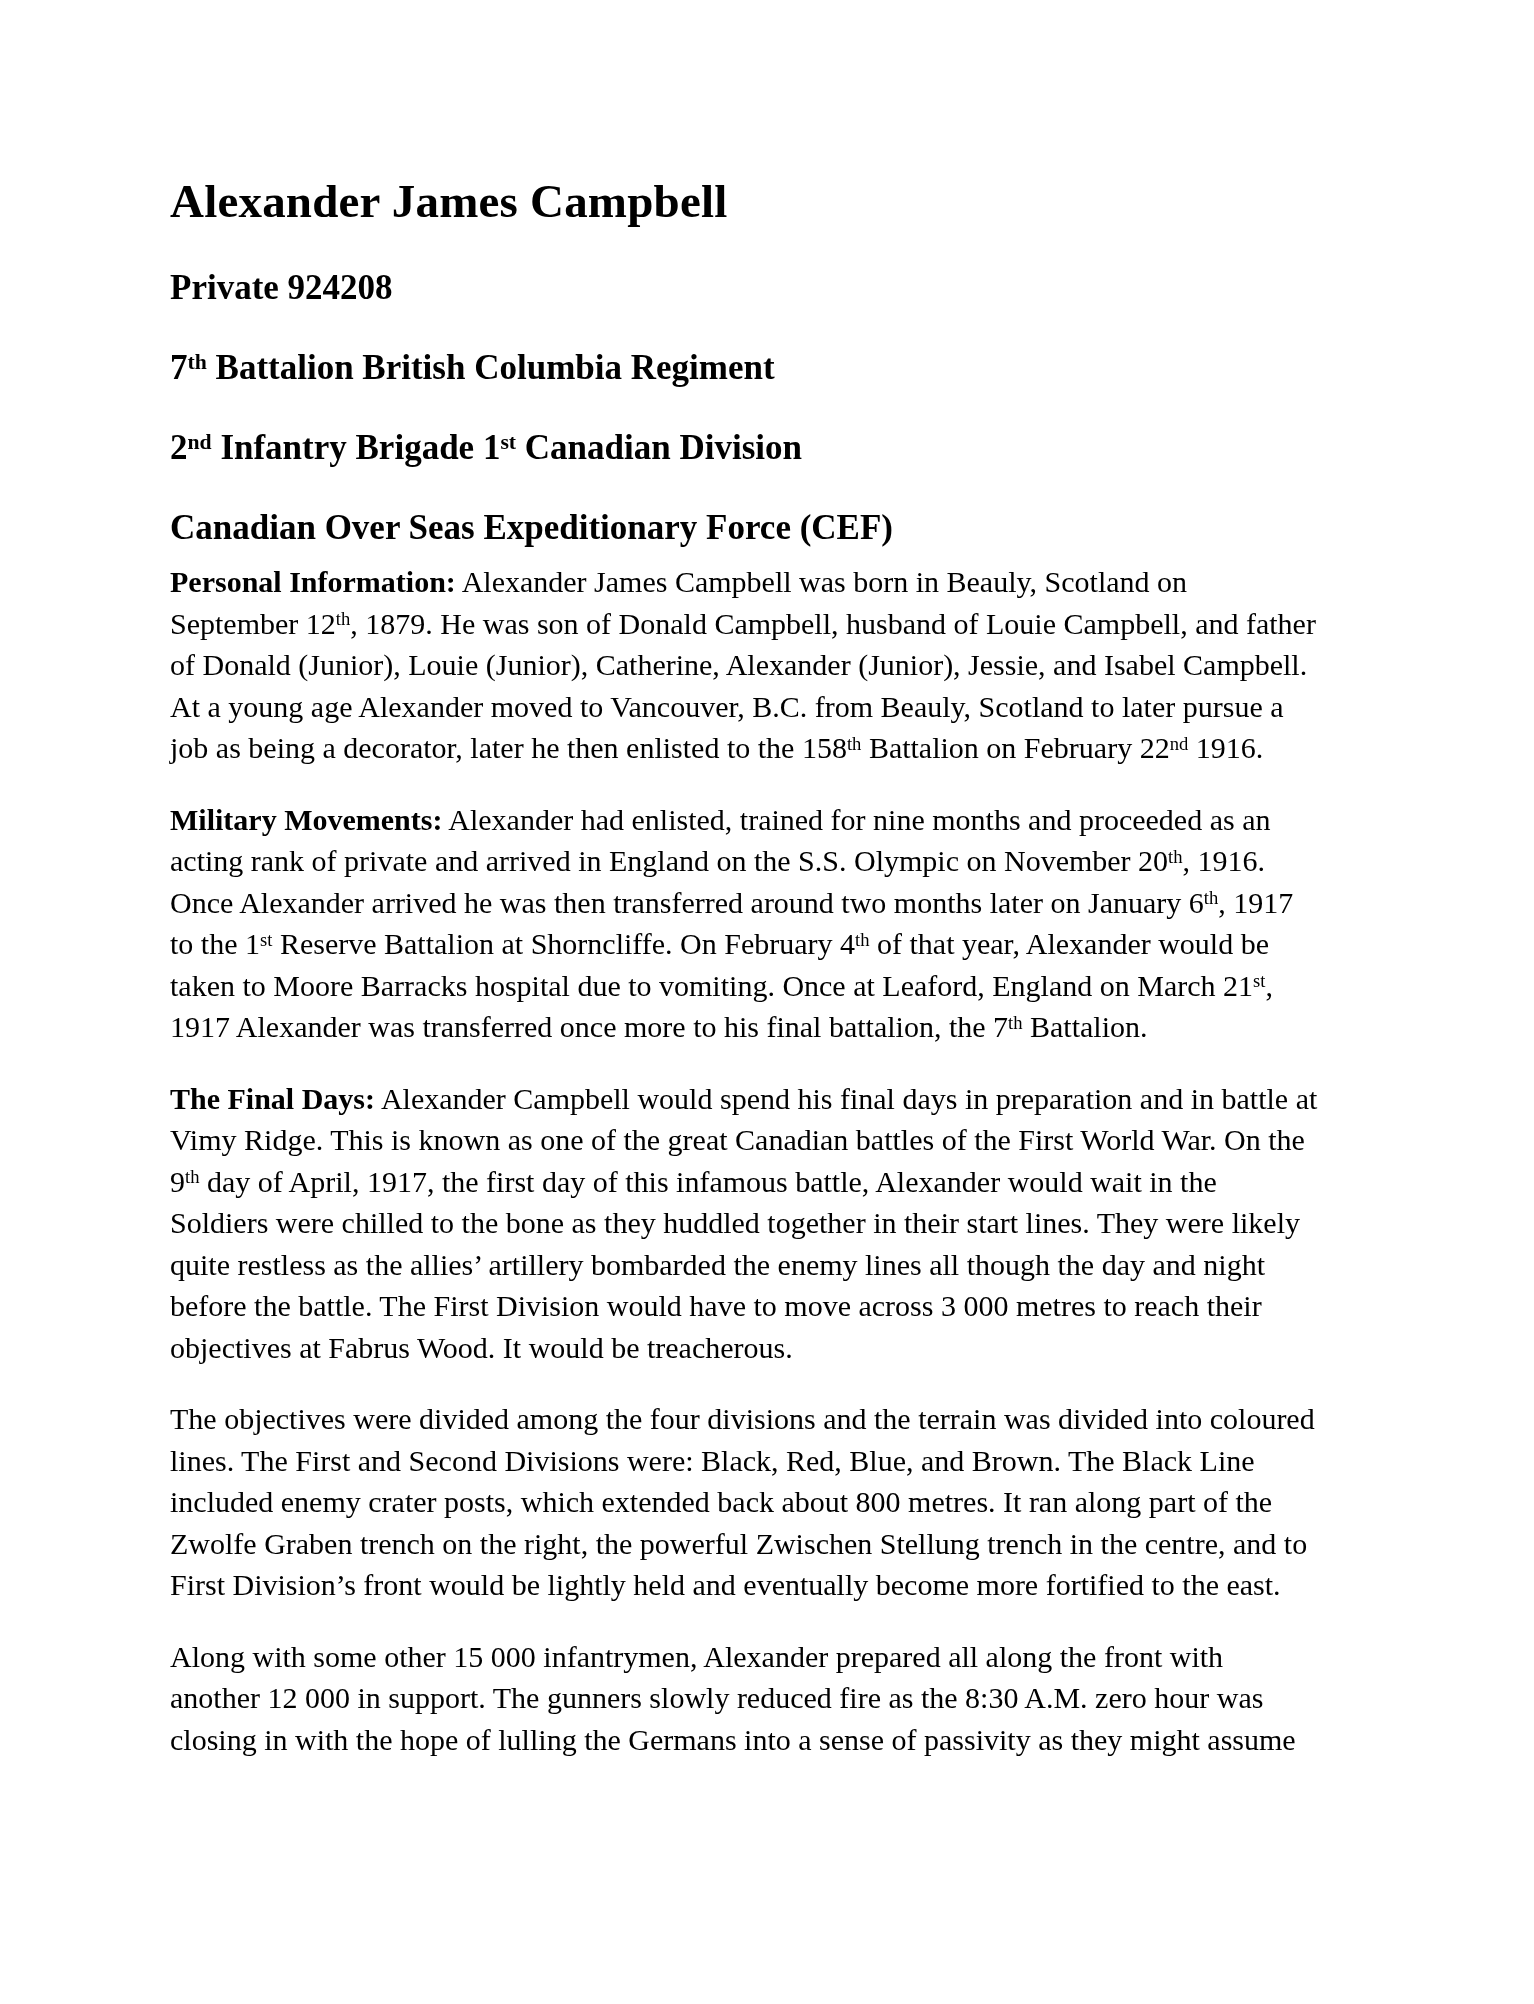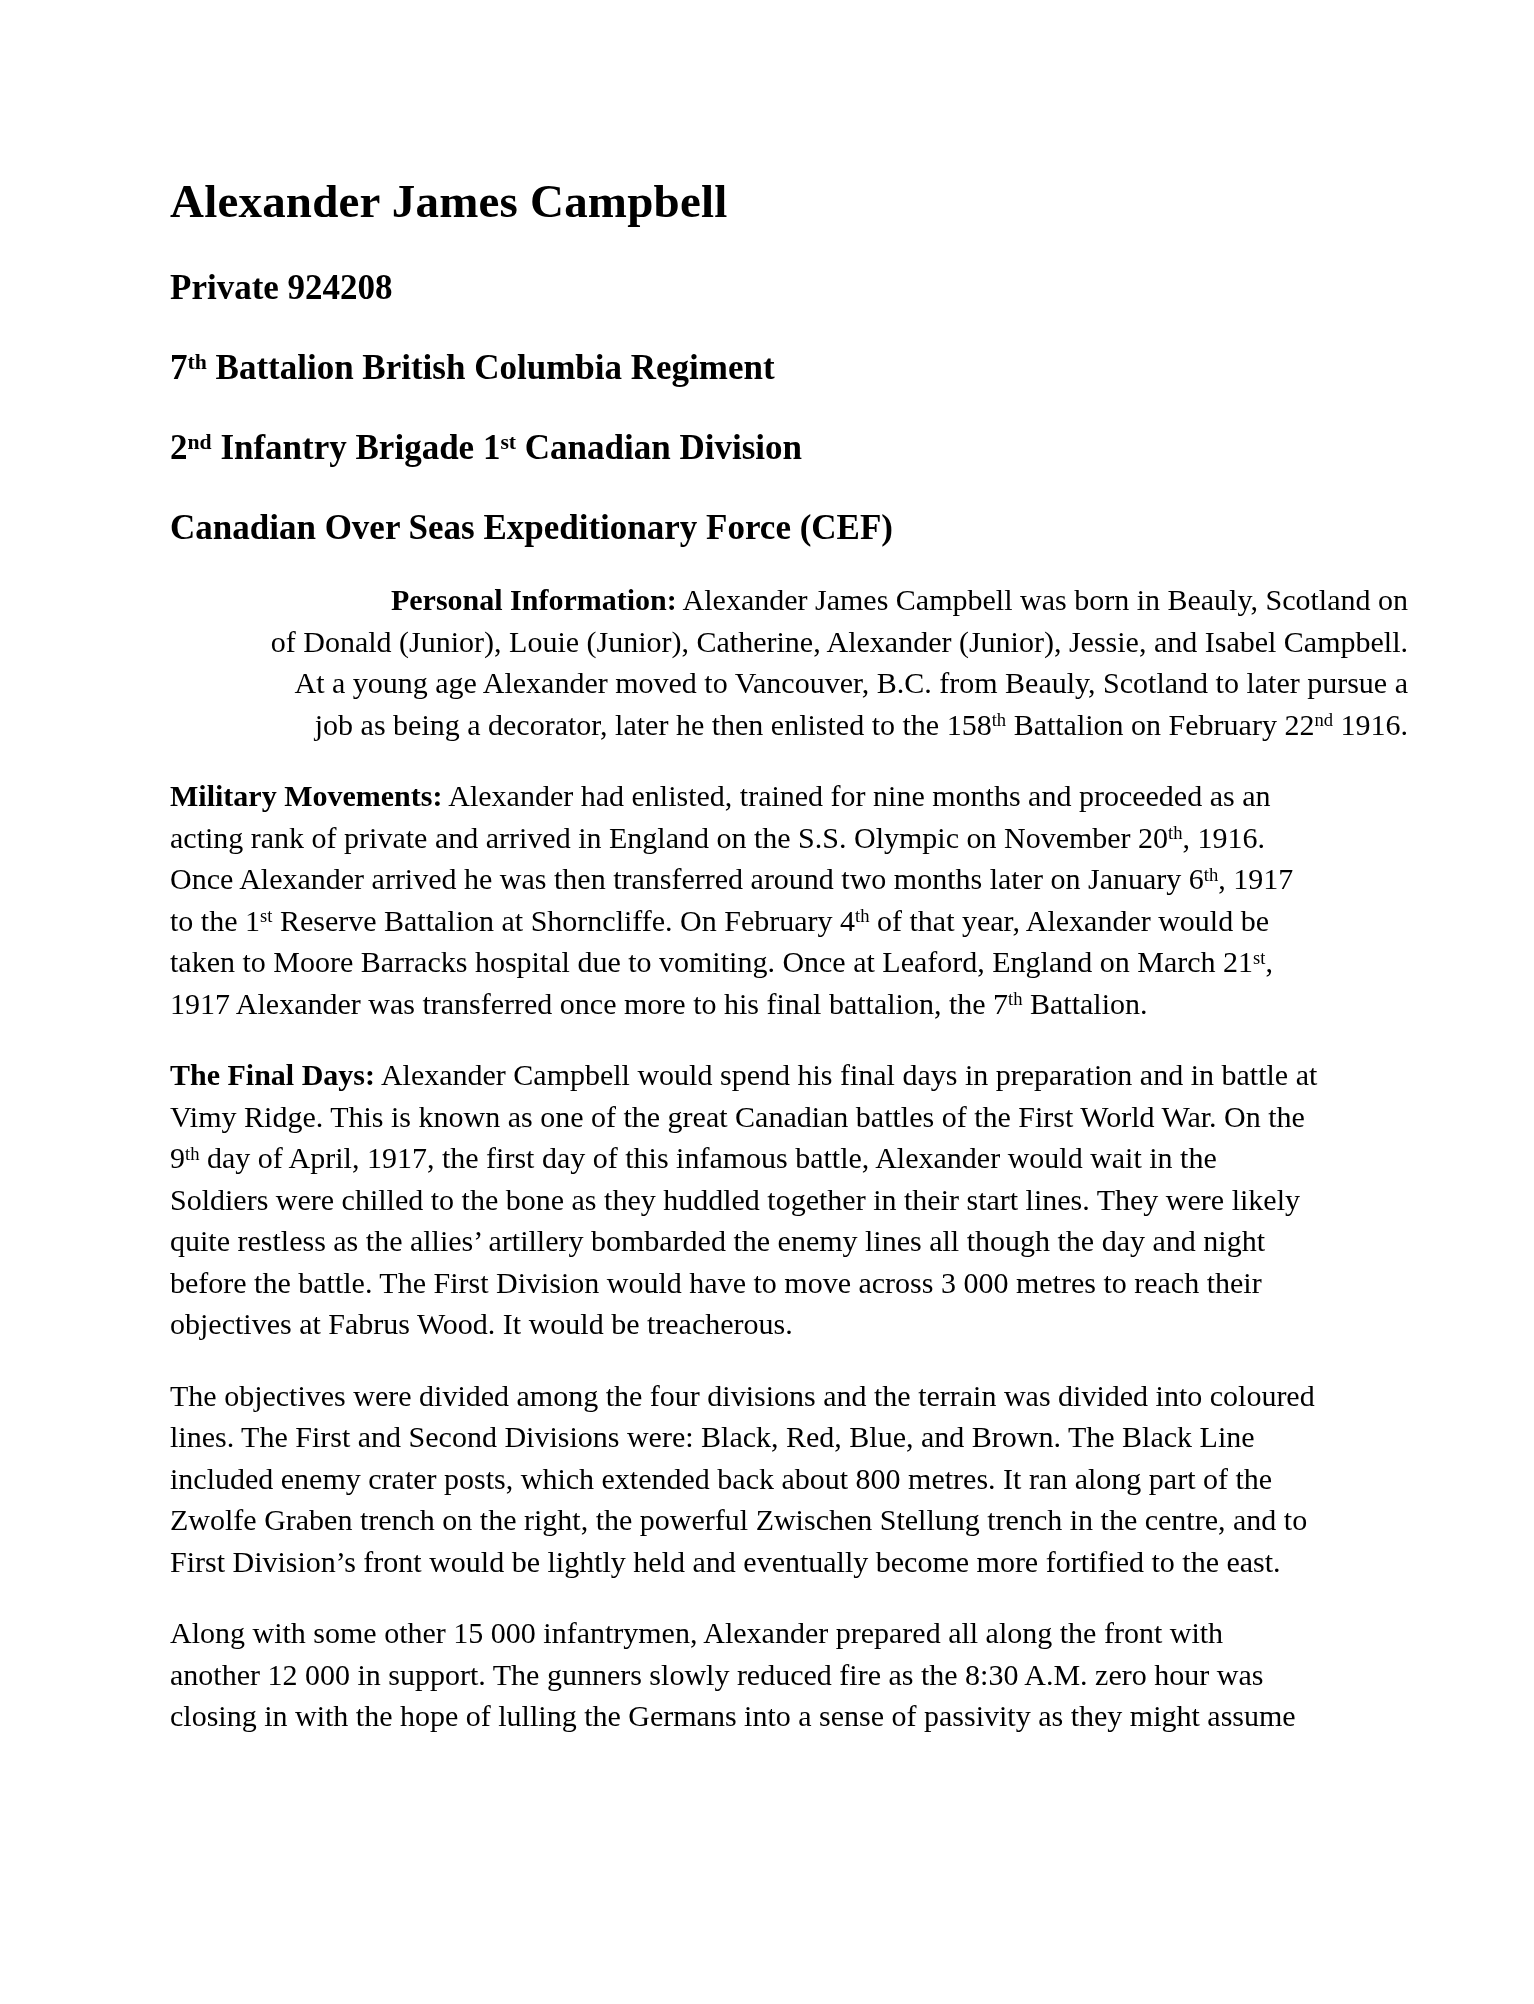--- a/index.html
+++ b/index.html
@@ -35,22 +35,21 @@
     line-height: 35px;
     font-weight: bold;
   }
   .para {
     margin: 30px 0 0 0;
     font-size: 30px;
     line-height: 41.5px;
     font-weight: normal;
   }
   .para.first {
-    margin-top: 34px;
-    text-align: right;
+    margin-top: 16px;
   }
   .para .line {
     display: block;
     white-space: pre;
   }
   strong { font-weight: bold; }
   sup {
     font-size: 62%;
     line-height: 0;
     position: relative;
@@ -69,20 +68,21 @@
     <h2 class="doc-subheading">Private 924208</h2>
 
     <h2 class="doc-subheading">7<sup>th</sup> Battalion British Columbia Regiment</h2>
 
     <h2 class="doc-subheading">2<sup>nd</sup> Infantry Brigade 1<sup>st</sup> Canadian Division</h2>
 
     <h2 class="doc-subheading">Canadian Over Seas Expeditionary Force (CEF)</h2>
 
     <p class="para first">
         <span class="line"><strong>Personal Information:</strong> Alexander James Campbell was born in Beauly, Scotland on</span>
+        <span class="line">September 12<sup>th</sup>, 1879. He was son of Donald Campbell, husband of Louie Campbell, and father</span>
         <span class="line">of Donald (Junior), Louie (Junior), Catherine, Alexander (Junior), Jessie, and Isabel Campbell.</span>
         <span class="line">At a young age Alexander moved to Vancouver, B.C. from Beauly, Scotland to later pursue a</span>
         <span class="line">job as being a decorator, later he then enlisted to the 158<sup>th</sup> Battalion on February 22<sup>nd</sup> 1916.</span>
       </p>
 
     <p class="para">
         <span class="line"><strong>Military Movements:</strong> Alexander had enlisted, trained for nine months and proceeded as an</span>
         <span class="line">acting rank of private and arrived in England on the S.S. Olympic on November 20<sup>th</sup>, 1916.</span>
         <span class="line">Once Alexander arrived he was then transferred around two months later on January 6<sup>th</sup>, 1917</span>
         <span class="line">to the 1<sup>st</sup> Reserve Battalion at Shorncliffe. On February 4<sup>th</sup> of that year, Alexander would be</span>

